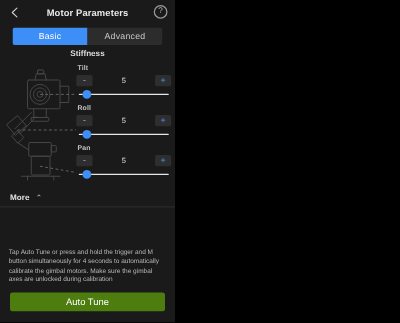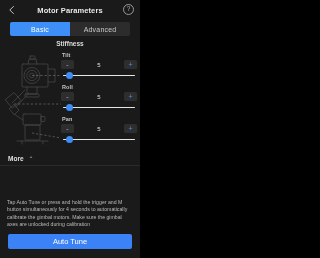--- a/index.html
+++ b/index.html
@@ -192,21 +192,21 @@
   .hint {
     font-size: 5.2px;
     line-height: 1.45;
     color: #b9b9b9;
     padding: 0 7px 5px 7px;
     flex: none;
   }
   .primary-btn {
     margin: 0 8px 9px 8px;
     height: 15px;
-    background: #3b82f6;
+    background: #4d7c0f;
     border-radius: 2px;
     display: flex; align-items: center; justify-content: center;
     color: #ffffff;
     font-size: 7.5px;
     flex: none;
   }
 </style>
 </head>
 <body>
 

